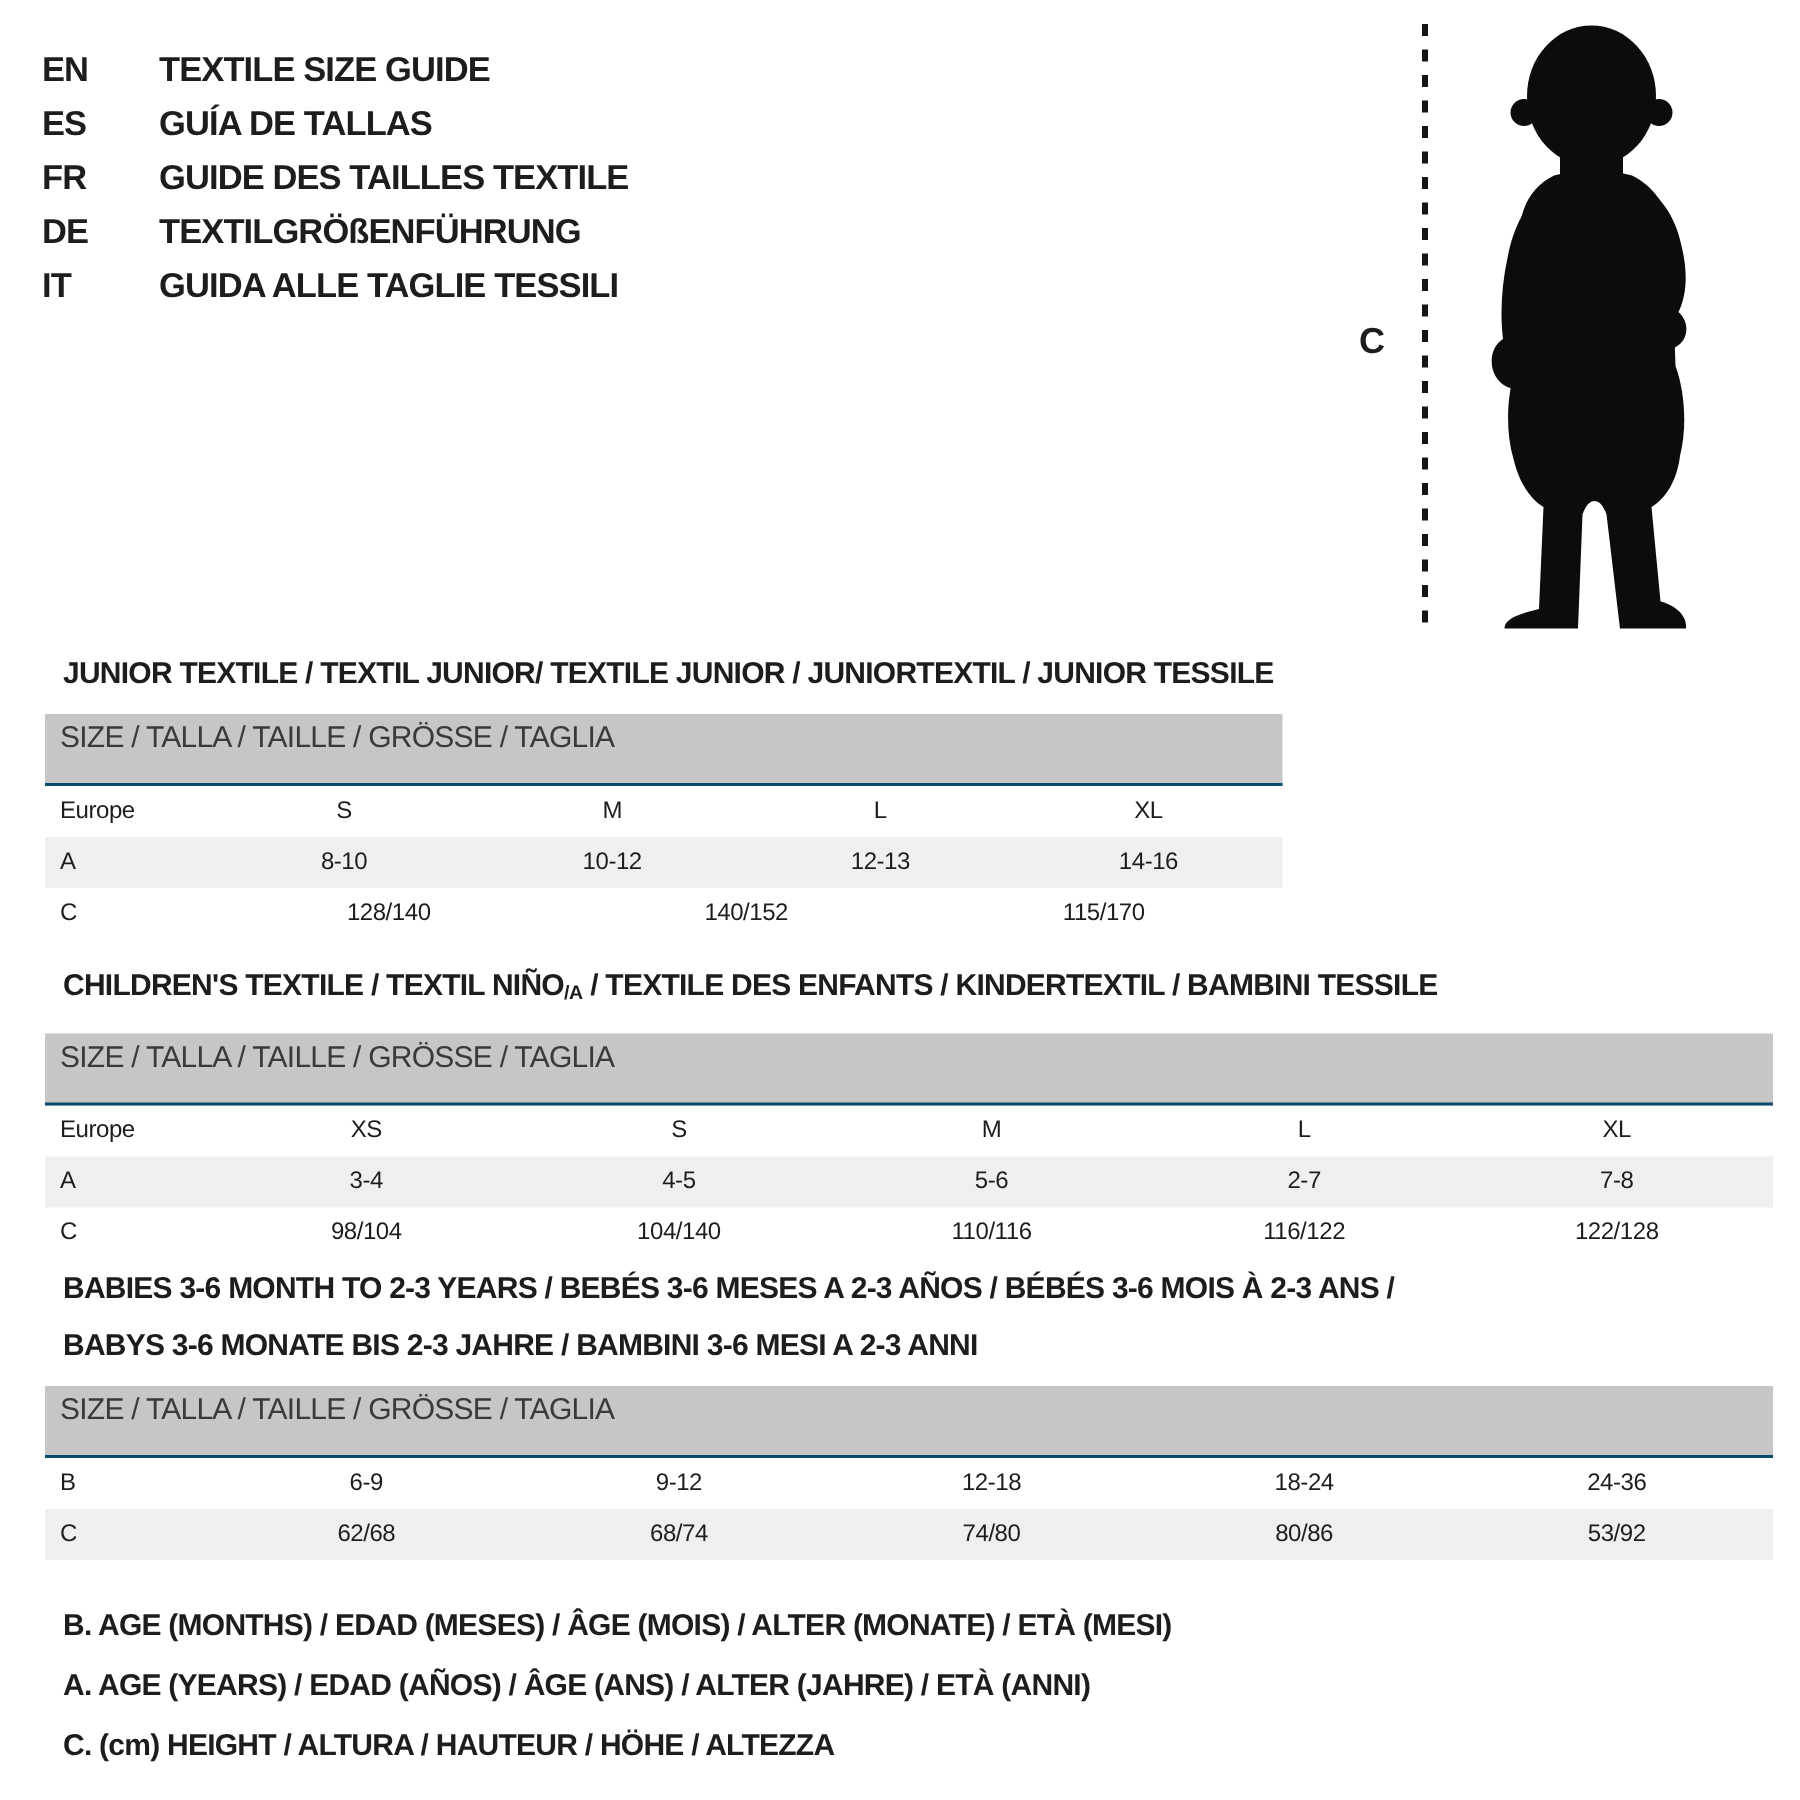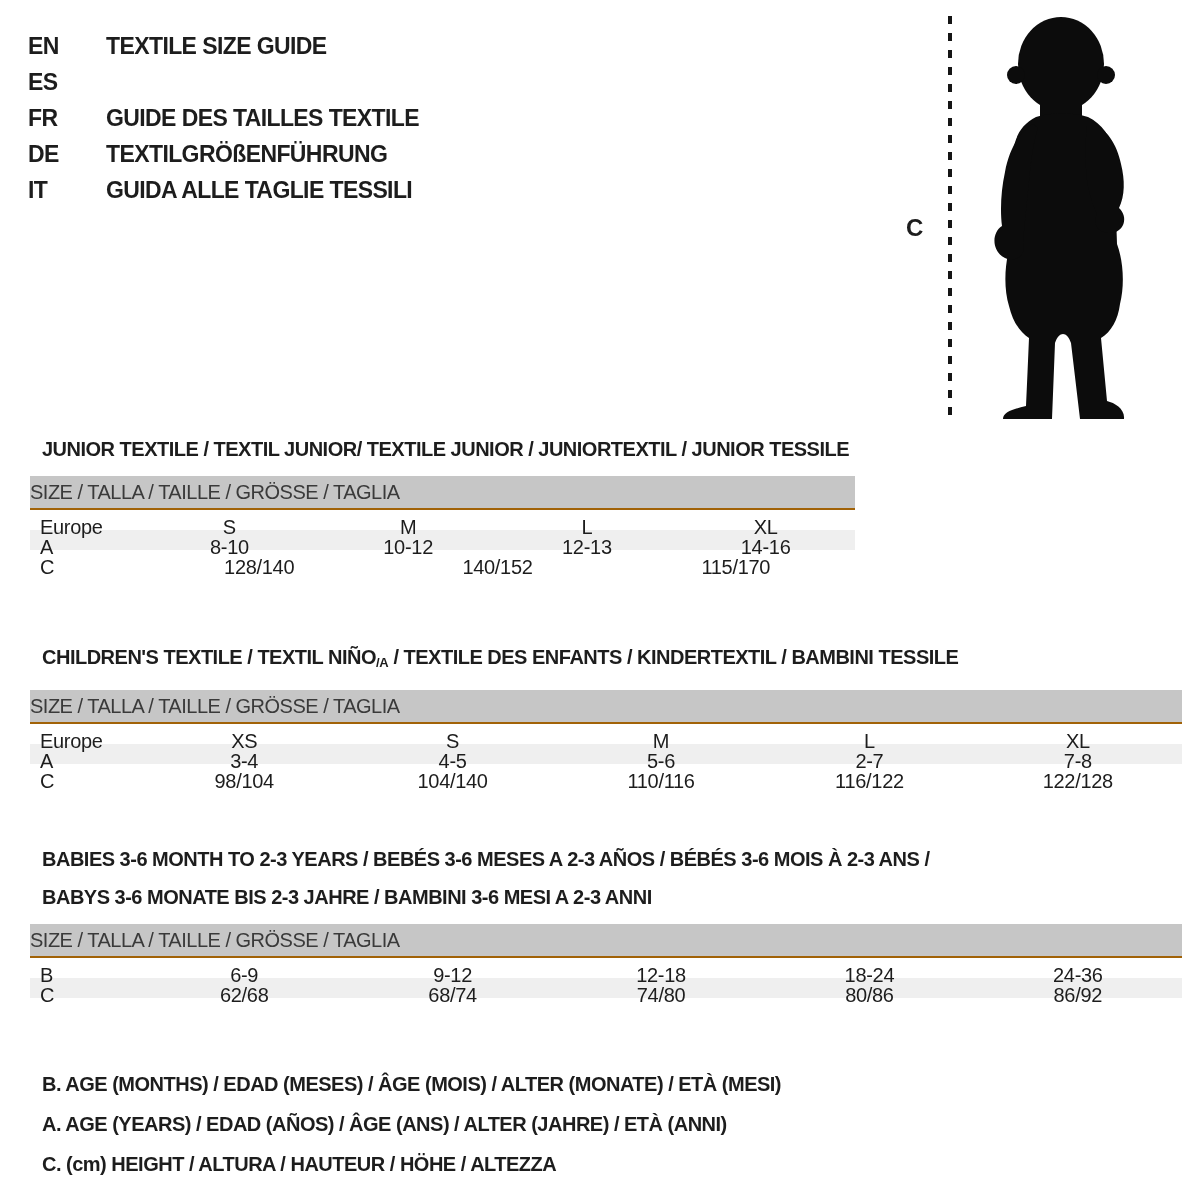--- a/index.html
+++ b/index.html
@@ -26,41 +26,42 @@
   .figure svg{position:absolute;left:0;top:0}
   .c-label{position:absolute;left:8px;top:202px;font-weight:bold;font-size:24px}
   
   .section{position:absolute;left:30px}
   .sec0{top:430px;width:825px}
   .sec1{top:638px;width:1152px}
   .sec2{top:840px;width:1152px}
   .section-title{font-weight:bold;font-size:20px;line-height:38px;
     letter-spacing:-0.5px;white-space:nowrap;margin:0 0 8px 12px}
   .section-title .sub{font-size:13px;vertical-align:-3px;letter-spacing:-0.3px}
-  .table-header{height:34px;line-height:33px;background:var(--bar);
-    border-bottom:2px solid #a16207;color:var(--bar-text);font-size:20px;
-    letter-spacing:-0.5px}
-  .t-row{display:flex;height:20px;line-height:34px;font-size:20px;letter-spacing:-0.3px}
+  .table-header{height:48px;line-height:33px;background:var(--bar);
+    border-bottom:2px solid #0c4a6e;color:var(--bar-text);font-size:20px;
+    padding-left:10px;letter-spacing:-0.5px}
+  .t-row{display:flex;height:34px;line-height:34px;font-size:16px;letter-spacing:-0.3px}
   .t-row.shaded{background:var(--shade)}
   .t-label{width:110px;padding-left:10px}
   .t-cell{flex:1;text-align:center}
   
   .legend{position:absolute;left:42px;top:1064px;font-weight:bold;font-size:20px;
     line-height:40px;letter-spacing:-0.5px;white-space:nowrap}
 </style>
 </head>
 <body>
 
 <div class="lang-list">
     <div class="lang-row">
       <span class="lang-code">EN</span>
       <span class="lang-title">TEXTILE SIZE GUIDE</span>
     </div>
     <div class="lang-row">
       <span class="lang-code">ES</span>
+      <span class="lang-title">GUÍA DE TALLAS</span>
     </div>
     <div class="lang-row">
       <span class="lang-code">FR</span>
       <span class="lang-title">GUIDE DES TAILLES TEXTILE</span>
     </div>
     <div class="lang-row">
       <span class="lang-code">DE</span>
       <span class="lang-title">TEXTILGRÖßENFÜHRUNG</span>
     </div>
     <div class="lang-row">
@@ -171,21 +172,21 @@
           <span class="t-cell">12-18</span>
           <span class="t-cell">18-24</span>
           <span class="t-cell">24-36</span>
         </div>
         <div class="t-row shaded">
           <span class="t-label">C</span>
           <span class="t-cell">62/68</span>
           <span class="t-cell">68/74</span>
           <span class="t-cell">74/80</span>
           <span class="t-cell">80/86</span>
-          <span class="t-cell">86/92</span>
+          <span class="t-cell">53/92</span>
         </div>
       </div>
     </div>
   </div>
 
 <div class="legend">
     <div class="legend-line">B. AGE (MONTHS) / EDAD (MESES) / ÂGE (MOIS) / ALTER (MONATE) / ETÀ (MESI)</div>
     <div class="legend-line">A. AGE (YEARS) / EDAD (AÑOS) / ÂGE (ANS) / ALTER (JAHRE) / ETÀ (ANNI)</div>
     <div class="legend-line">C. (cm) HEIGHT / ALTURA / HAUTEUR / HÖHE / ALTEZZA</div>
   </div>

